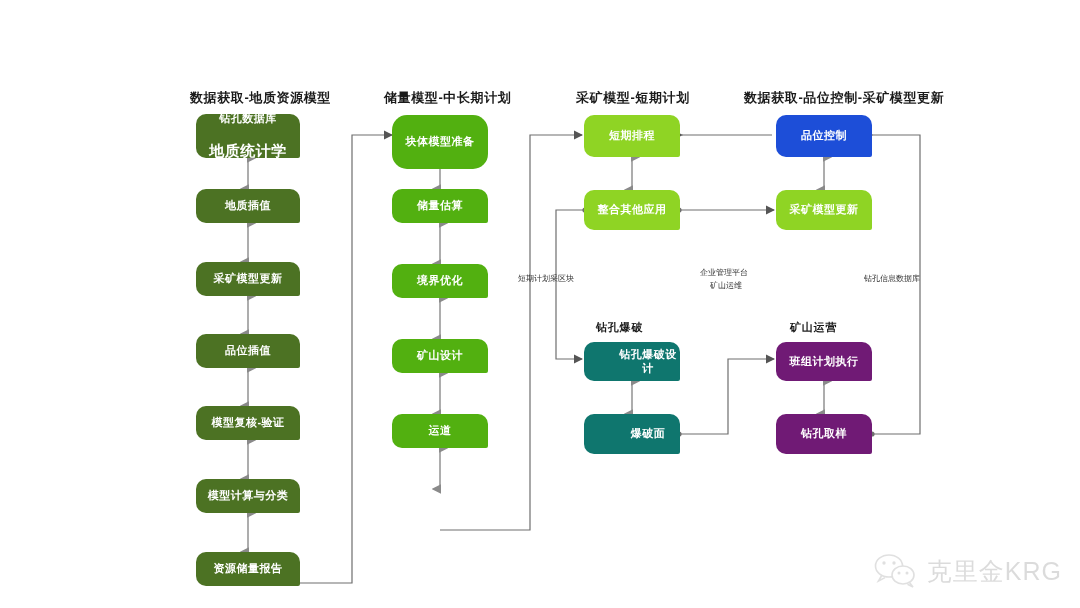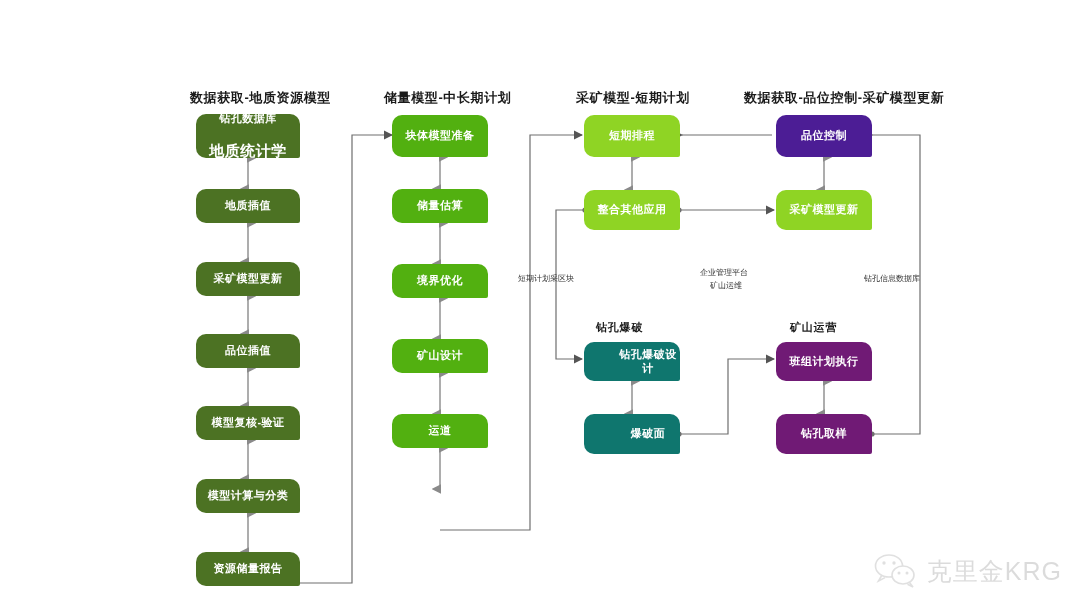--- a/index.html
+++ b/index.html
@@ -161,21 +161,21 @@
   <div class="node shape c-dark" style="left:196px;top:406px;width:104px;height:34px;">
     <span class="l1">模型复核-验证</span>
   </div>
   <div class="node shape c-dark" style="left:196px;top:479px;width:104px;height:34px;">
     <span class="l1">模型计算与分类</span>
   </div>
   <div class="node shape c-dark" style="left:196px;top:552px;width:104px;height:34px;">
     <span class="l1">资源储量报告</span>
   </div>
 
-  <div class="node shape c-mid" style="left:392px;top:115px;width:96px;height:42px;">
+  <div class="node shape c-mid" style="left:392px;top:115px;width:96px;height:54px;border-radius:15px;">
     <span class="l1">块体模型准备</span>
   </div>
   <div class="node shape c-mid" style="left:392px;top:189px;width:96px;height:34px;">
     <span class="l1">储量估算</span>
   </div>
   <div class="node shape c-mid" style="left:392px;top:264px;width:96px;height:34px;">
     <span class="l1">境界优化</span>
   </div>
   <div class="node shape c-mid" style="left:392px;top:339px;width:96px;height:34px;">
     <span class="l1">矿山设计</span>
@@ -191,21 +191,21 @@
     <span class="l1">整合其他应用</span>
   </div>
   <div class="group-title" style="left:596px;top:320px;">钻孔爆破</div>
   <div class="node shape c-light" style="left:584px;top:342px;width:96px;height:39px;">
     <span class="l1">钻孔爆破设计</span>
   </div>
   <div class="node shape c-light" style="left:584px;top:414px;width:96px;height:40px;">
     <span class="l1">爆破面</span>
   </div>
 
-  <div class="node shape" style="left:776px;top:115px;width:96px;height:42px;background:#4c1d95;">
+  <div class="node shape" style="left:776px;top:115px;width:96px;height:42px;background:#1d4ed8;">
     <span class="l1">品位控制</span>
   </div>
   <div class="node shape" style="left:776px;top:190px;width:96px;height:40px;background:#8fd424;">
     <span class="l1">采矿模型更新</span>
   </div>
   <div class="group-title" style="left:790px;top:320px;">矿山运营</div>
   <div class="node shape c-orange" style="left:776px;top:342px;width:96px;height:39px;">
     <span class="l1">班组计划执行</span>
   </div>
   <div class="node shape c-orange" style="left:776px;top:414px;width:96px;height:40px;">

